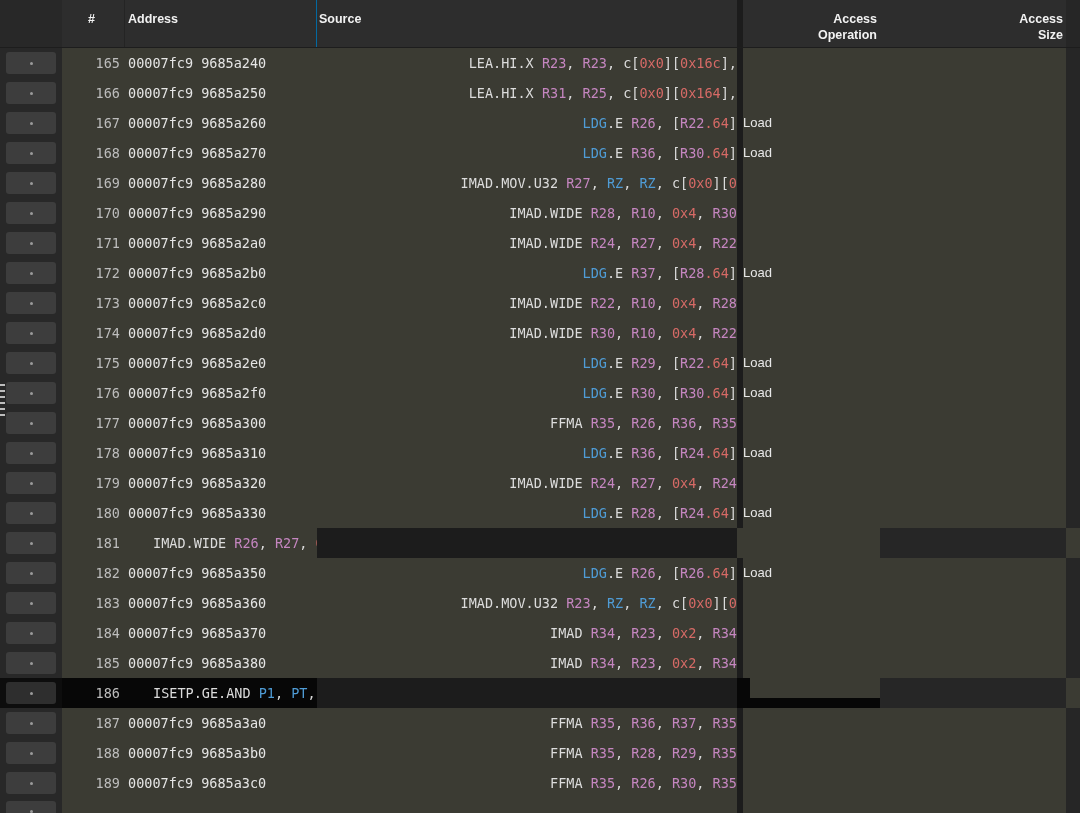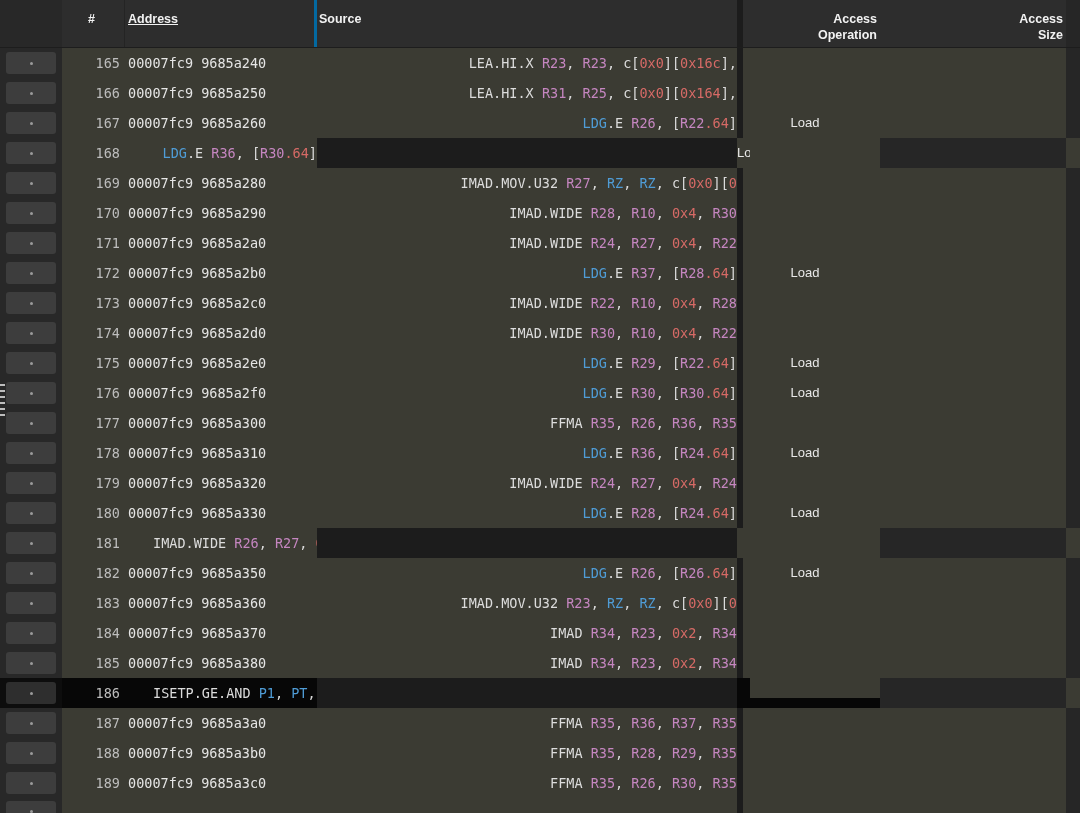--- a/index.html
+++ b/index.html
@@ -27,21 +27,21 @@
   }
   
   .header{height:48px;background:var(--header-bg);border-bottom:1px solid #1d1d1d;}
   .header .hcell{
     padding-top:11px;
     font-size:12.5px;font-weight:bold;color:#f2f2f2;line-height:16px;
     overflow:hidden;white-space:nowrap;
   }
   .header .gutter{background:var(--gutter-bg);}
   .hnum{padding-left:26px;border-right:1px solid #242424;}
-  .haddr{padding-left:3px;border-right:3px solid #0369a1;text-decoration:underline;}
+  .haddr{padding-left:3px;border-right:1px solid #0369a1;}
   .hsrc{padding-left:2px;}
   .hop{text-align:right;padding-right:3px;}
   .hsize{text-align:right;padding-right:3px;}
   .vdiv{background:#1c1c1c;}
   .rstrip{background:#262626;}
   
   .row{height:30px;}
   .row .cell{overflow:hidden;white-space:pre;}
   .row .num,.row .addr,.row .src,.row .op,.row .size{background:var(--row-bg);}
   .gutter{background:var(--gutter-bg);display:flex;align-items:center;justify-content:center;}
@@ -49,21 +49,21 @@
     width:50px;height:22px;flex:none;
     background:#3d3d3d;border-radius:3px;
     display:flex;align-items:center;justify-content:center;
     cursor:pointer;
   }
   .dotc{width:3px;height:3px;border-radius:50%;background:#9a9a9a;}
   .mono{font-family:"DejaVu Sans Mono",monospace;font-size:13.5px;line-height:18px;}
   .num{color:#bdbdbd;text-align:right;padding:6px 5px 0 14px;}
   .addr{color:#e5e5e5;padding:6px 0 0 3px;}
   .src{color:var(--token-plain);padding:6px 0 0 28px;text-align:right;}
-  .op{font-size:13px;color:#e8e8e8;text-align:center;padding:7px 13px 0 0;}
+  .op{font-size:13px;color:#e8e8e8;text-align:left;padding:7px 13px 0 0;}
   .size{font-size:17px;color:#e8e8e8;text-align:right;padding:7px 8px 0 0;margin-top:20px;}
   
   .tk-w{color:var(--token-plain);}
   .tk-p{color:var(--token-register);}
   .tk-r{color:var(--token-literal);}
   .tk-b{color:var(--token-keyword);}
   
   .row.selected .num,.row.selected .addr,.row.selected .src,
   .row.selected .op,.row.selected .size{background:var(--row-selected-bg);}
   .row.selected .gutter{background:#0d0d0d;}
@@ -137,20 +137,21 @@
     <div class="cell op">Load</div>
     <div class="cell size">32</div>
     <div class="cell rstrip"></div>
   </div>
 
   <div class="grid row">
     <div class="cell gutter">
       <div class="marker"><span class="dotc"></span></div>
     </div>
     <div class="cell num mono">168</div>
+    <div class="cell addr mono">00007fc9 9685a270</div>
     <div class="cell src mono"><span class="tk-b">LDG</span><span class="tk-w">.E </span><span class="tk-p">R36</span><span class="tk-w">, [</span><span class="tk-p">R30</span><span class="tk-r">.64</span><span class="tk-w">]</span></div>
     <div class="cell vdiv"></div>
     <div class="cell op">Load</div>
     <div class="cell size">32</div>
     <div class="cell rstrip"></div>
   </div>
 
   <div class="grid row">
     <div class="cell gutter">
       <div class="marker"><span class="dotc"></span></div>

